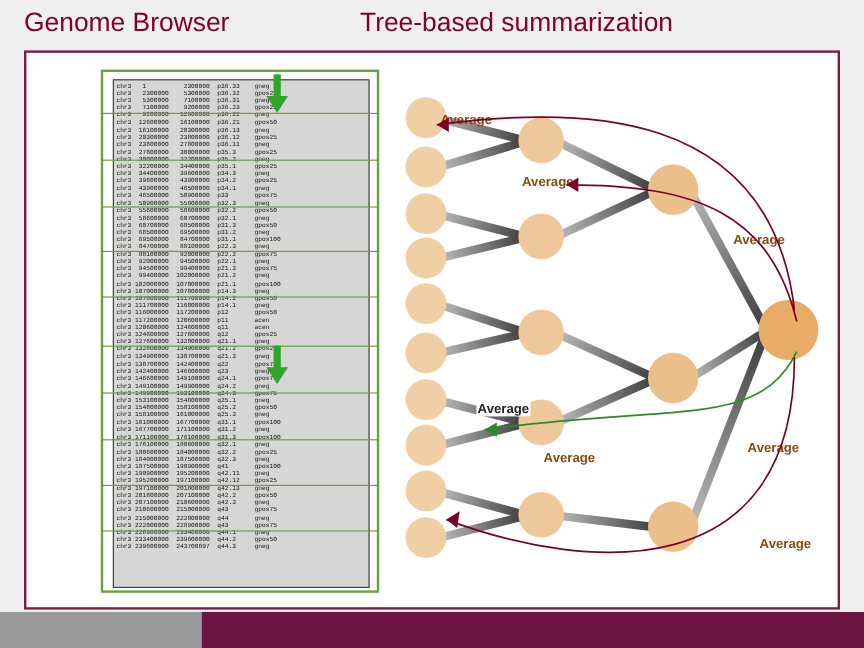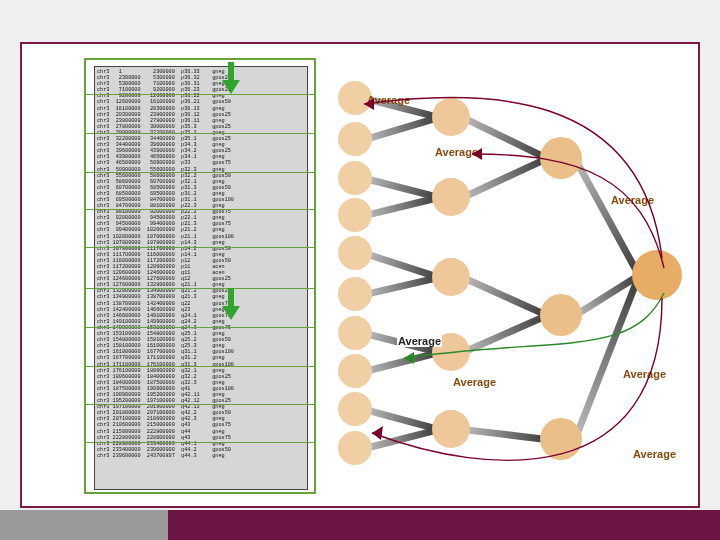--- a/index.html
+++ b/index.html
@@ -112,20 +112,22 @@
     width: 720px; height: 30px;
     display: flex;
   }
   .footer-bar .grey { flex: 0 0 168px; background: #9a9a9a; }
   .footer-bar .maroon { flex: 1; background: #6d1542; }
 </style>
 </head>
 <body>
 
 <div class="header">
+  <div class="left">Genome Browser</div>
+  <div class="right">Tree-based summarization</div>
 </div>
 
 <div class="main-frame">
 
   <div class="table-panel">
     <pre class="data-grid" id="data-grid">chr3   1          2300000  p36.33    gneg
 chr3   2300000    5300000  p36.32    gpos25
 chr3   5300000    7100000  p36.31    gneg
 chr3   7100000    9200000  p36.23    gpos25
 chr3   9200000   12600000  p36.22    gneg

